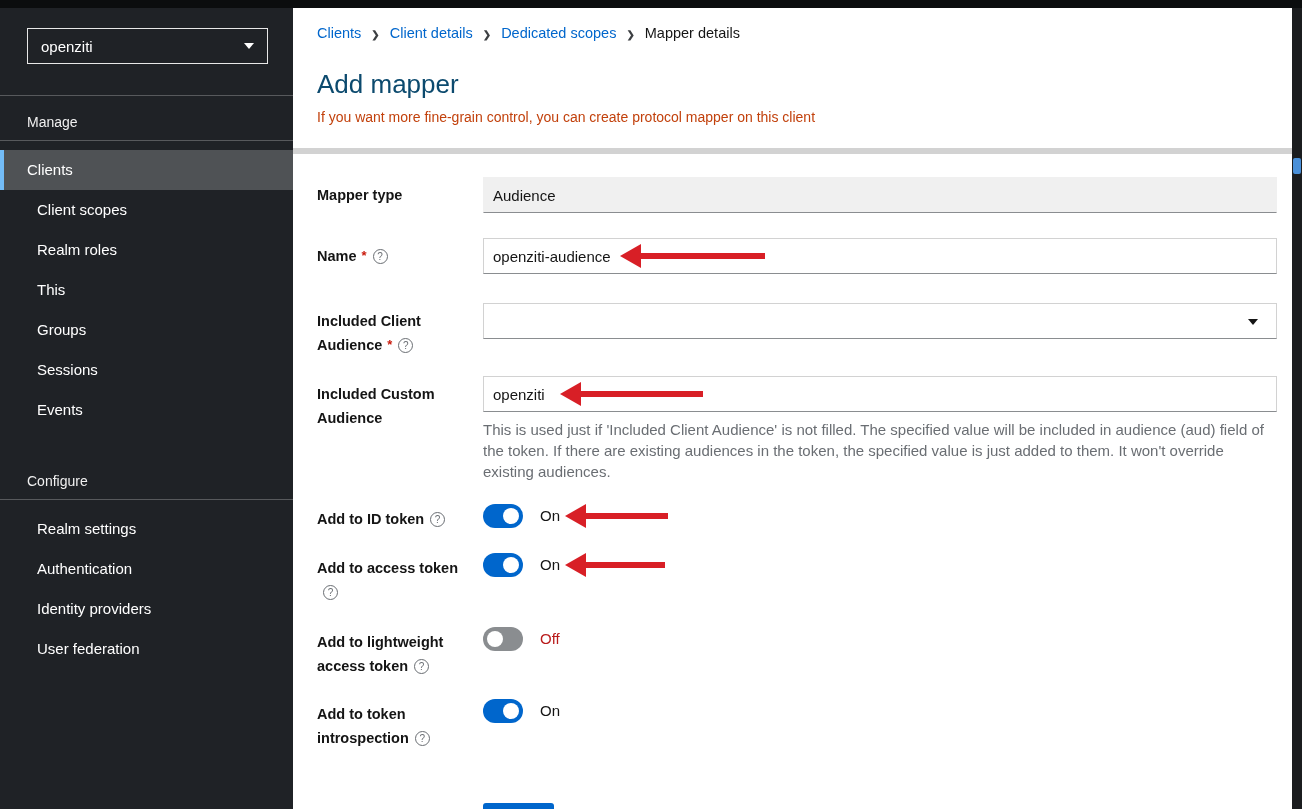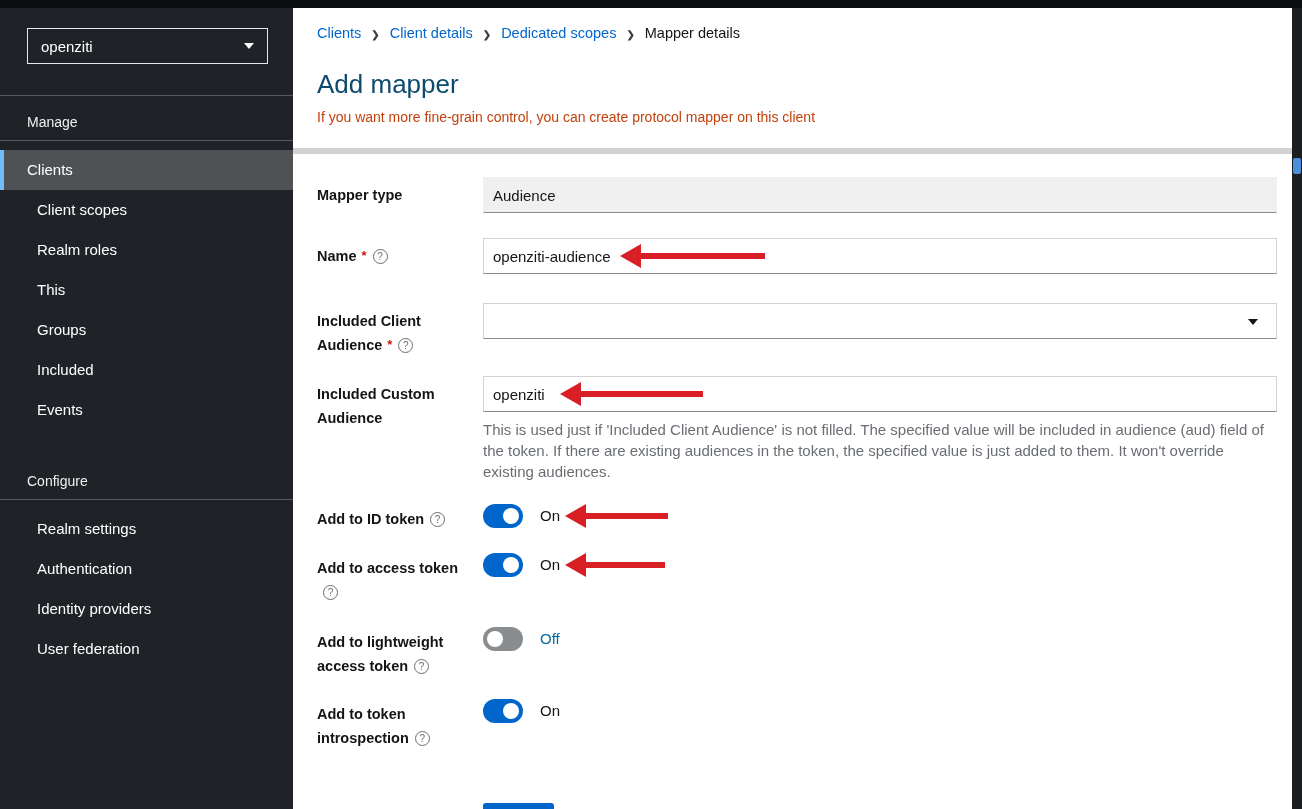--- a/index.html
+++ b/index.html
@@ -67,21 +67,21 @@
   .switch-wrap { display:flex; align-items:flex-start; position:relative; }
   .switch { width:40px; height:24px; border-radius:12px; position:relative;
             display:inline-block; cursor:pointer; flex-shrink:0; }
   .switch.on { background:#0066cc; }
   .switch.off { background:#8a8d90; }
   .switch .knob { position:absolute; top:4px; width:16px; height:16px;
             border-radius:50%; background:#fff; }
   .switch.on .knob { right:4px; }
   .switch.off .knob { left:4px; }
   .switch-state { margin-left:17px; font-size:15px; line-height:24px; color:#151515; }
-  .switch-state.off-state { color:#0369a1; }
+  .switch-state.off-state { color:#b91c1c; }
 
   
   .arrow { position:absolute; display:flex; align-items:center; height:24px;
            pointer-events:none; }
   .arrow .arrow-head { width:0; height:0; border-top:12px solid transparent;
            border-bottom:12px solid transparent; border-right:21px solid #d81f26; }
   .arrow .arrow-tail { height:6px; background:#d81f26; flex:1; }
   .arrow-name { left:137px; top:6px; width:145px; }
   .arrow-custom { left:77px; top:6px; width:143px; }
   .arrow-idtoken { left:82px; top:0; width:103px; }
@@ -114,21 +114,21 @@
     </div>
     <div class="side-divider d1"></div>
     <div class="section-title">Manage</div>
     <div class="side-divider"></div>
     <div class="nav-list">
       <div class="nav-item active">Clients</div>
       <div class="nav-item">Client scopes</div>
       <div class="nav-item">Realm roles</div>
       <div class="nav-item">This</div>
       <div class="nav-item">Groups</div>
-      <div class="nav-item">Included</div>
+      <div class="nav-item">Sessions</div>
       <div class="nav-item">Events</div>
     </div>
     <div class="section-title configure-title">Configure</div>
     <div class="side-divider"></div>
     <div class="nav-list">
       <div class="nav-item">Realm settings</div>
       <div class="nav-item">Authentication</div>
       <div class="nav-item">Identity providers</div>
       <div class="nav-item">User federation</div>
     </div>

